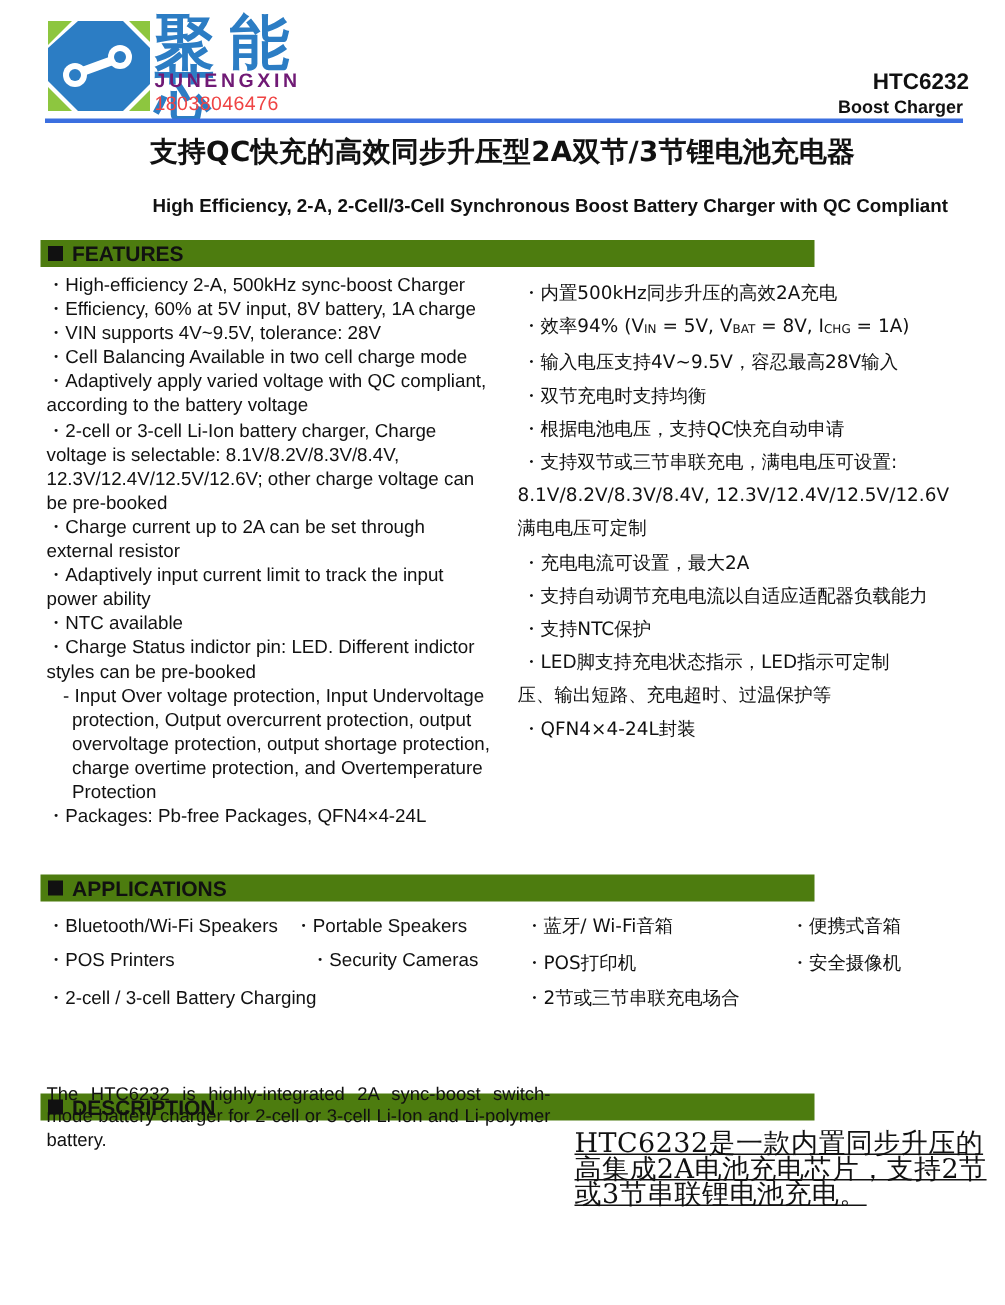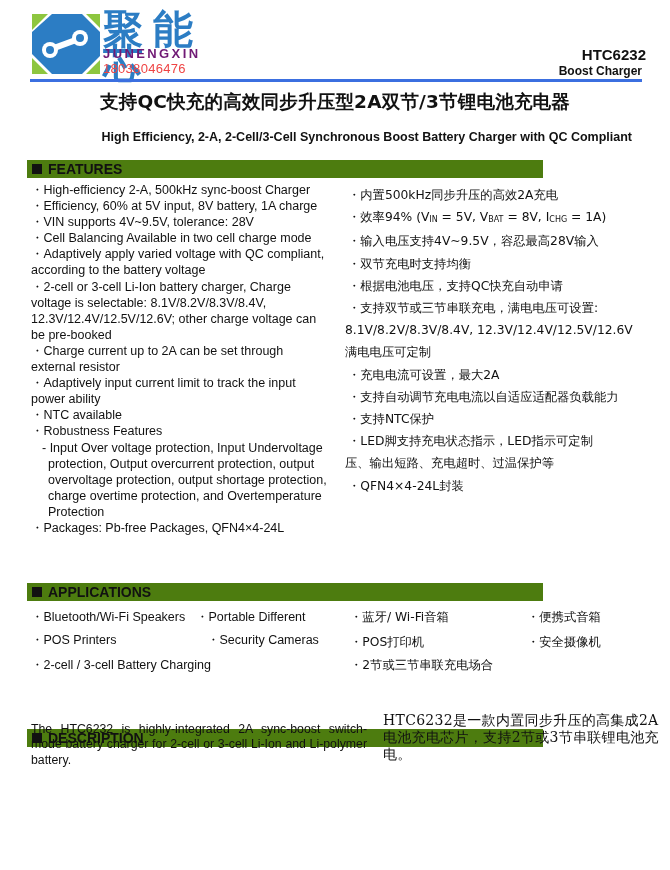--- a/index.html
+++ b/index.html
@@ -26,21 +26,21 @@
   .feat-en { position: absolute; left: 31px; top: 182px; width: 298px; font-size: 12.5px; line-height: 16.1px; }
   .feat-en .it { white-space: normal; }
   .feat-en .sub { padding-left: 17px; text-indent: -6px; }
   .feat-cn { position: absolute; left: 348px; top: 184px; width: 300px; font-family: "DejaVu Sans", sans-serif; font-size: 12.3px; line-height: 22.2px; }
   .feat-cn sub { font-size: 8px; vertical-align: baseline; position: relative; top: 1px; }
 
   .app-item { position: absolute; font-size: 12.5px; line-height: 16px; white-space: nowrap; }
   .app-item.cn { font-family: "DejaVu Sans", sans-serif; font-size: 12.3px; }
 
   .desc-en { position: absolute; left: 31px; top: 722px; width: 336px; font-size: 12.3px; line-height: 15.4px; text-align: justify; }
-  .desc-cn { position: absolute; left: 383px; top: 712px; width: 280px; font-family: "DejaVu Serif", serif; font-size: 14px; line-height: 17px; letter-spacing: 0.3px; }
+  .desc-cn { position: absolute; left: 383px; top: 754px; width: 280px; font-family: "DejaVu Serif", serif; font-size: 18px; line-height: 17px; letter-spacing: 0.3px; text-decoration: underline; }
 </style>
 </head>
 <body>
 
 <div class="logo">
   <svg class="logo-mark" viewBox="0 0 70 60">
     <polygon points="2,0 18,0 2,16" fill="#8dc63f"></polygon>
     <polygon points="56,0 70,0 70,14" fill="#8dc63f"></polygon>
     <polygon points="2,44 2,60 18,60" fill="#8dc63f"></polygon>
     <polygon points="70,46 70,60 56,60" fill="#8dc63f"></polygon>
@@ -71,21 +71,21 @@
 <div class="feat-en">
   <div class="it">・High-efficiency 2-A, 500kHz sync-boost Charger</div>
   <div class="it">・Efficiency, 60% at 5V input, 8V battery, 1A charge</div>
   <div class="it">・VIN supports 4V~9.5V, tolerance: 28V</div>
   <div class="it">・Cell Balancing Available in two cell charge mode</div>
   <div class="it">・Adaptively apply varied voltage with QC compliant, according to the battery voltage</div>
   <div class="it">・2-cell or 3-cell Li-Ion battery charger, Charge voltage is selectable: 8.1V/8.2V/8.3V/8.4V, 12.3V/12.4V/12.5V/12.6V; other charge voltage can be pre-booked</div>
   <div class="it">・Charge current up to 2A can be set through external resistor</div>
   <div class="it">・Adaptively input current limit to track the input power ability</div>
   <div class="it">・NTC available</div>
-  <div class="it">・Robustness Features</div>
+  <div class="it">・Charge Status indictor pin: LED. Different indictor styles can be pre-booked</div>
   <div class="it sub">- Input Over voltage protection, Input Undervoltage protection, Output overcurrent protection, output overvoltage protection, output shortage protection, charge overtime protection, and Overtemperature Protection</div>
   <div class="it">・Packages: Pb-free Packages, QFN4×4-24L</div>
 </div>
 
 <div class="feat-cn">
   <div>・内置500kHz同步升压的高效2A充电</div>
   <div><span>・效率94% (V</span><sub>IN</sub><span> = 5V, V</span><sub>BAT</sub><span> = 8V, I</span><sub>CHG</sub><span> = 1A)</span></div>
   <div>・输入电压支持4V~9.5V，容忍最高28V输入</div>
   <div>・双节充电时支持均衡</div>
   <div>・根据电池电压，支持QC快充自动申请</div>
@@ -99,21 +99,21 @@
   <div style="margin-left:-3px;">压、输出短路、充电超时、过温保护等</div>
   <div>・QFN4×4-24L封装</div>
 </div>
 
 <div class="sec-bar" style="top:583px;">
   <span class="sq"></span>
   <span class="lbl">APPLICATIONS</span>
 </div>
 
 <div class="app-item" style="left:31px; top:609px;">・Bluetooth/Wi-Fi Speakers</div>
-<div class="app-item" style="left:196px; top:609px;">・Portable Different</div>
+<div class="app-item" style="left:196px; top:609px;">・Portable Speakers</div>
 <div class="app-item" style="left:31px; top:632px;">・POS Printers</div>
 <div class="app-item" style="left:207px; top:632px;">・Security Cameras</div>
 <div class="app-item" style="left:31px; top:657px;">・2-cell / 3-cell Battery Charging</div>
 
 <div class="app-item cn" style="left:350px; top:609px;">・蓝牙/ Wi-Fi音箱</div>
 <div class="app-item cn" style="left:527px; top:609px;">・便携式音箱</div>
 <div class="app-item cn" style="left:350px; top:634px;">・POS打印机</div>
 <div class="app-item cn" style="left:527px; top:634px;">・安全摄像机</div>
 <div class="app-item cn" style="left:350px; top:657px;">・2节或三节串联充电场合</div>
 

